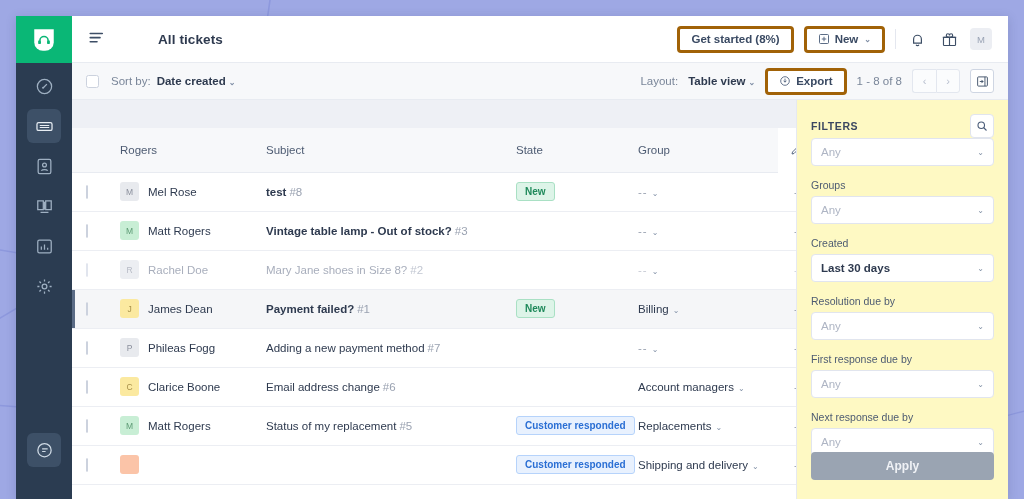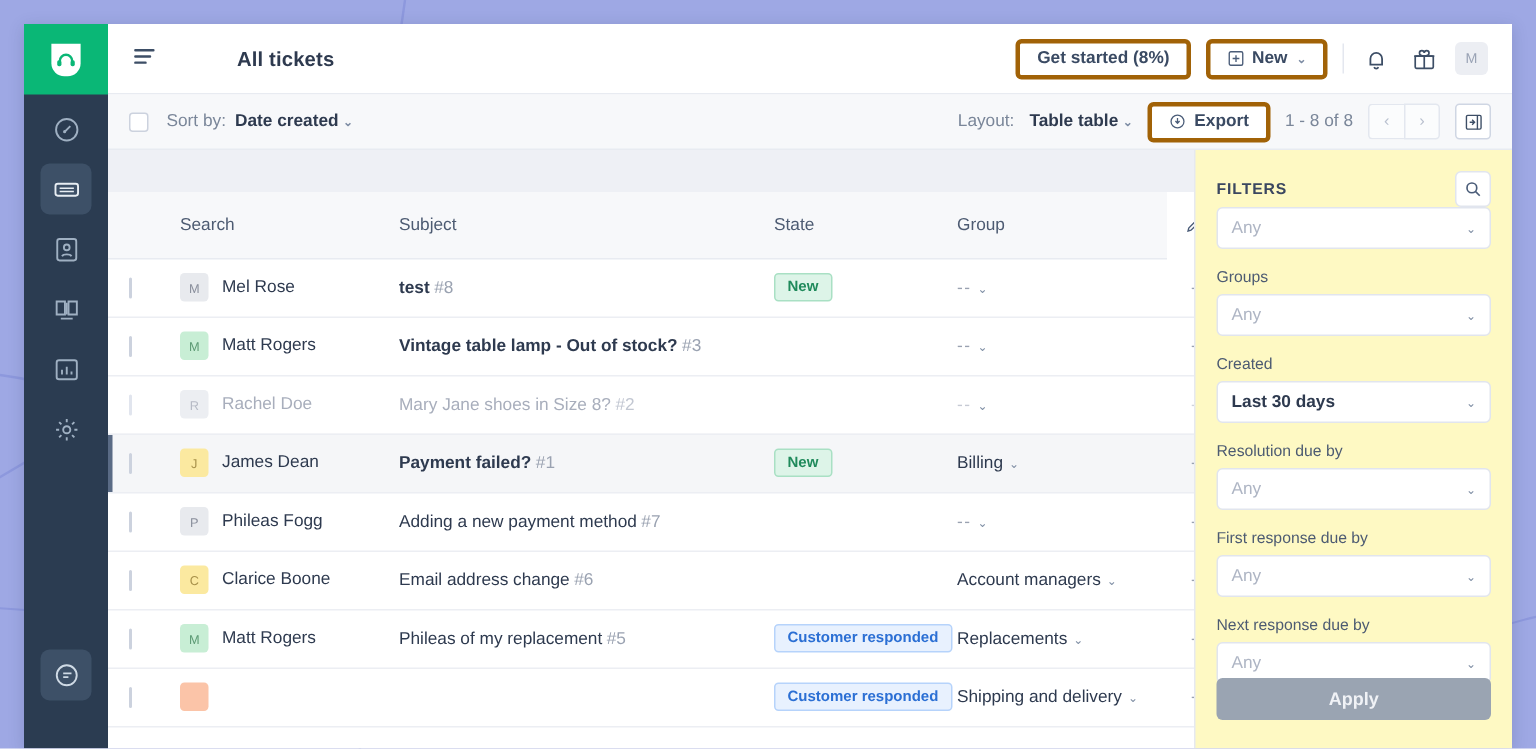--- a/index.html
+++ b/index.html
@@ -309,21 +309,21 @@
     <div id="toolbar">
       <div class="cbox"></div>
       <span id="sort-label">Sort by:</span>
       <span id="sort-value">
         <span>Date created</span><span class="caret">⌄</span>
       </span>
 
       <div id="toolbar-right">
         <span class="tb-txt">Layout:</span>
         <span class="tb-strong">
-          <span>Table table</span><span class="caret" style="font-size:8px;color:#7c8ba3;margin-left:3px">⌄</span>
+          <span>Table view</span><span class="caret" style="font-size:8px;color:#7c8ba3;margin-left:3px">⌄</span>
         </span>
         <button class="btn">
           <svg viewBox="0 0 24 24" fill="none" stroke="currentColor" stroke-width="1.7">
             <circle cx="12" cy="12" r="8.6"></circle>
               <path d="M12 7.2 v7 M9.2 11.4 L12 14.4 l2.8-3"></path>
           </svg>
           <span>Export</span>
         </button>
         <span class="tb-txt">1 - 8 of 8</span>
         <div style="display:flex">
@@ -346,21 +346,21 @@
 
     <div id="body-split">
 
       <div id="list-wrap">
         <div id="list-gap"></div>
         <div id="list-card">
           <table>
             <thead>
               <tr>
                 <th class="c-check"></th>
-                <th class="c-contact"><span class="cell-pad">Search</span></th>
+                <th class="c-contact"><span class="cell-pad">Rogers</span></th>
                 <th class="c-subject"><span>Subject</span></th>
                 <th class="c-state"><span>State</span></th>
                 <th class="c-group"><span>Group</span></th>
                 <th class="c-tail">
                   <svg viewBox="0 0 24 24" fill="none" stroke="currentColor" stroke-width="1.8">
                     <path d="M4 20 l4-1 11-11 -3-3 -11 11 z"></path>
                   </svg>
                 </th>
               </tr>
             </thead>
@@ -437,21 +437,21 @@
                   <td><span class="grp">Account managers<span class="caret">⌄</span></span></td>
                   <td style="text-align: center;"><span class="tail-dash">-</span></td>
                 </tr>
                 <tr>
                   <td class="first-cell">
                     <div style="padding-left:14px"><span class="cbox "></span></div>
                   </td>
                   <td>
                     <div class="cell-pad"><span class="av" style="background:#c8eed5;color:#5c9a74">M</span><span class="contact-name">Matt Rogers</span></div>
                   </td>
-                  <td><span class="subj-txt">Phileas of my replacement</span><span class="subj-id">#5</span></td>
+                  <td><span class="subj-txt">Status of my replacement</span><span class="subj-id">#5</span></td>
                   <td><span class="badge resp">Customer responded</span></td>
                   <td><span class="grp">Replacements<span class="caret">⌄</span></span></td>
                   <td style="text-align: center;"><span class="tail-dash">-</span></td>
                 </tr>
                 <tr>
                   <td class="first-cell">
                     <div style="padding-left:14px"><span class="cbox "></span></div>
                   </td>
                   <td>
                     <div class="cell-pad"><span class="av" style="background:#fbc4a8;color:#b07b58"></span><span class="contact-name"></span></div>

